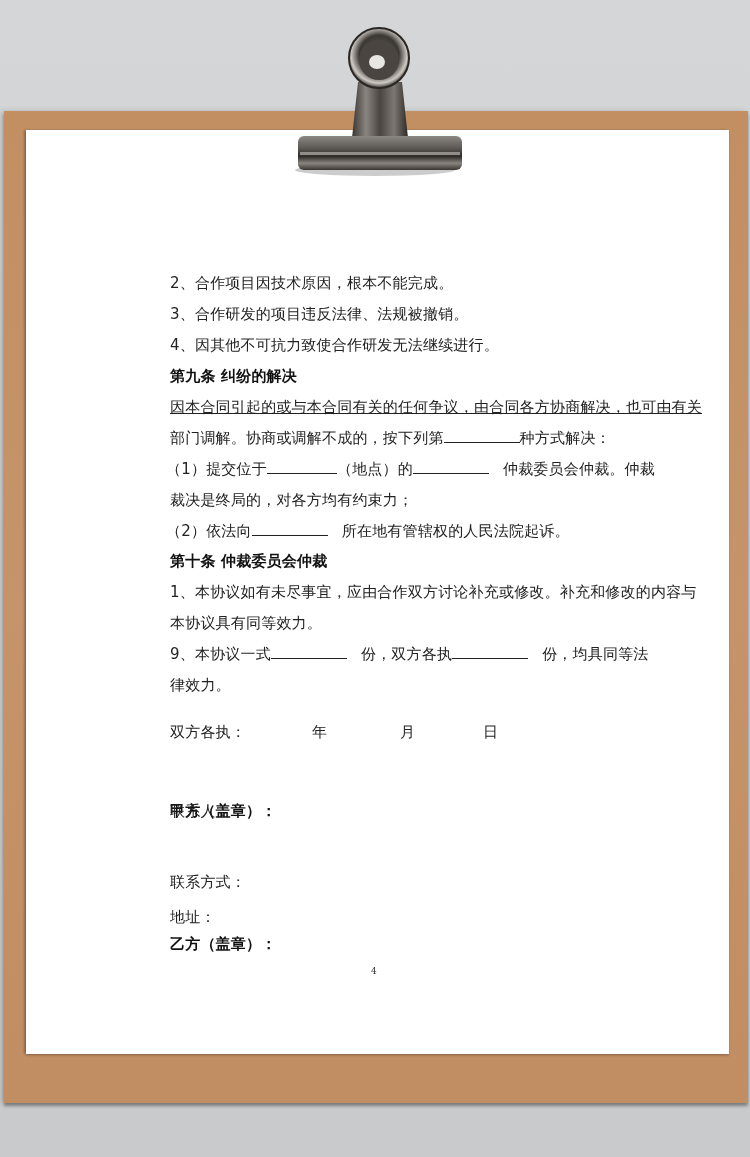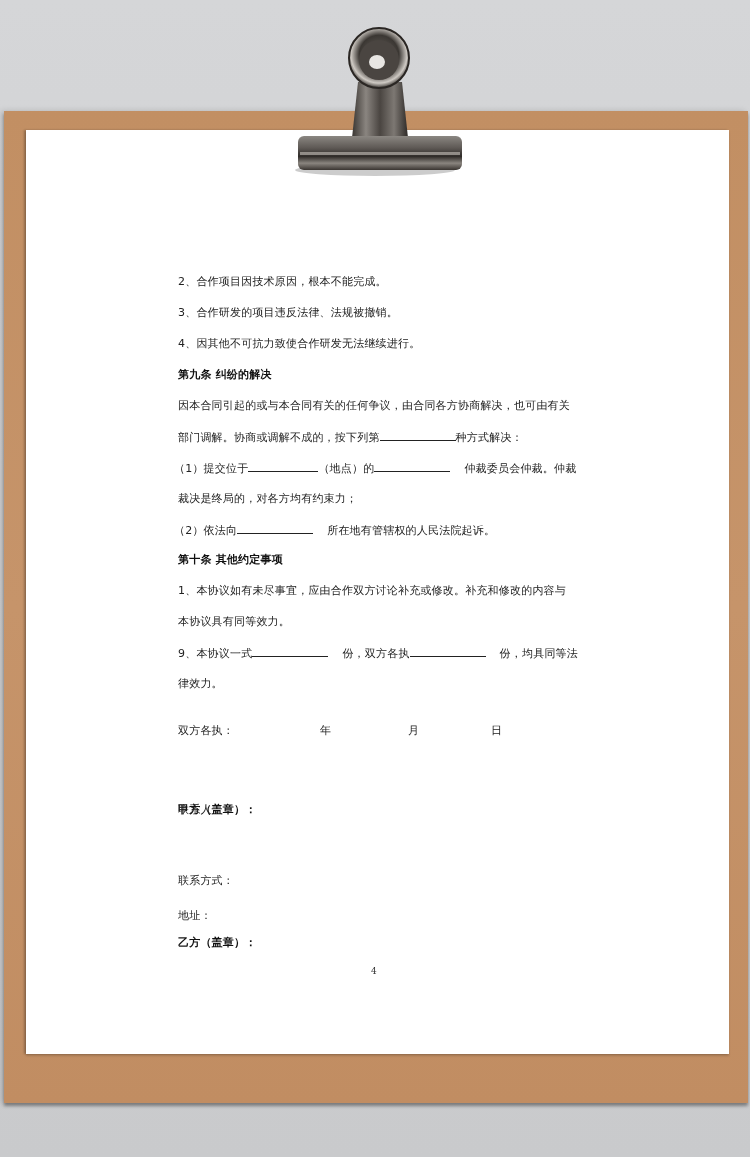--- a/index.html
+++ b/index.html
@@ -13,23 +13,22 @@
     background: linear-gradient(180deg, #c28f63 0%, #c6946a 50%, #c18d62 100%);
     box-shadow: 0 3px 3px rgba(0,0,0,0.35), -3px 0 6px rgba(0,0,0,0.15);
   }
   .paper {
     position:absolute; left:26px; top:130px; width:703px; height:924px;
     background:#ffffff;
     box-shadow: -2px 0 2px rgba(0,0,0,0.25), 0 2px 2px rgba(0,0,0,0.15);
   }
   .clip { position:absolute; left:280px; top:20px; width:200px; height:160px; }
   .line {
-    position:absolute; left:170px; font-size:11px; color:#222; white-space:nowrap;
+    position:absolute; left:170px; font-size:15px; color:#222; white-space:nowrap;
     letter-spacing:0.2px;
-    margin-left:8px;
   }
   .bold { font-weight:bold; color:#111; }
   .blank { display:inline-block; border-bottom:1px solid #222; height:11px; vertical-align:baseline; }
   .gap { display:inline-block; }
   .pageno { position:absolute; left:371px; top:966px; font-size:9px; color:#333; font-family:"DejaVu Serif", serif; }
 </style>
 </head>
 <body>
 
 <div class="board"></div>
@@ -64,36 +63,36 @@
   <circle cx="99" cy="40" r="20" fill="#4a4541"></circle>
   <ellipse cx="97" cy="42" rx="8" ry="7" fill="#e8e6e3"></ellipse>
   <rect x="18" y="116" width="164" height="34" rx="6" fill="url(#base)"></rect>
   <rect x="20" y="132" width="160" height="3" fill="#c8c3bd" opacity="0.6"></rect>
 </svg>
 
 <div class="line" style="top:274px;">2、合作项目因技术原因，根本不能完成。</div>
 <div class="line" style="top:305px;">3、合作研发的项目违反法律、法规被撤销。</div>
 <div class="line" style="top:336px;">4、因其他不可抗力致使合作研发无法继续进行。</div>
 <div class="line bold" style="top:367px;">第九条  纠纷的解决</div>
-<div class="line" style="top:398px;">因本合同引起的或与本合同有关的任何争议，由合同各方协商解决，也可由有关</div>
+<div class="line" style="top:398px;text-decoration:underline;">因本合同引起的或与本合同有关的任何争议，由合同各方协商解决，也可由有关</div>
 
 <div class="line" style="top:429px;text-align:center;">
   <span>部门调解。协商或调解不成的，按下列第</span><span class="blank" style="width:76px;"></span><span>种方式解决：</span>
 </div>
 
 <div class="line" style="top:460px;left:166px;">
   <span>（1）提交位于</span><span class="blank" style="width:70px;"></span><span>（地点）的</span><span class="blank" style="width:76px;"></span><span class="gap" style="width:14px;"></span><span>仲裁委员会仲裁。仲裁</span>
 </div>
 <div class="line" style="top:491px;">裁决是终局的，对各方均有约束力；</div>
 
 <div class="line" style="top:522px;left:166px;text-align:center;">
   <span>（2）依法向</span><span class="blank" style="width:76px;"></span><span class="gap" style="width:14px;"></span><span>所在地有管辖权的人民法院起诉。</span>
 </div>
 
-<div class="line bold" style="top:552px;">第十条  其他约定事项</div>
+<div class="line bold" style="top:552px;">第十条  仲裁委员会仲裁</div>
 <div class="line" style="top:583px;">1、本协议如有未尽事宜，应由合作双方讨论补充或修改。补充和修改的内容与</div>
 <div class="line" style="top:614px;">本协议具有同等效力。</div>
 
 <div class="line" style="top:645px;">
   <span>9、本协议一式</span><span class="blank" style="width:76px;"></span><span class="gap" style="width:14px;"></span><span>份，双方各执</span><span class="blank" style="width:76px;"></span><span class="gap" style="width:14px;"></span><span>份，均具同等法</span>
 </div>
 <div class="line" style="top:676px;">律效力。</div>
 
 <div class="line" style="top:723px;">双方各执：</div>
 <div class="line" style="top:723px;left:312px;">年</div>

